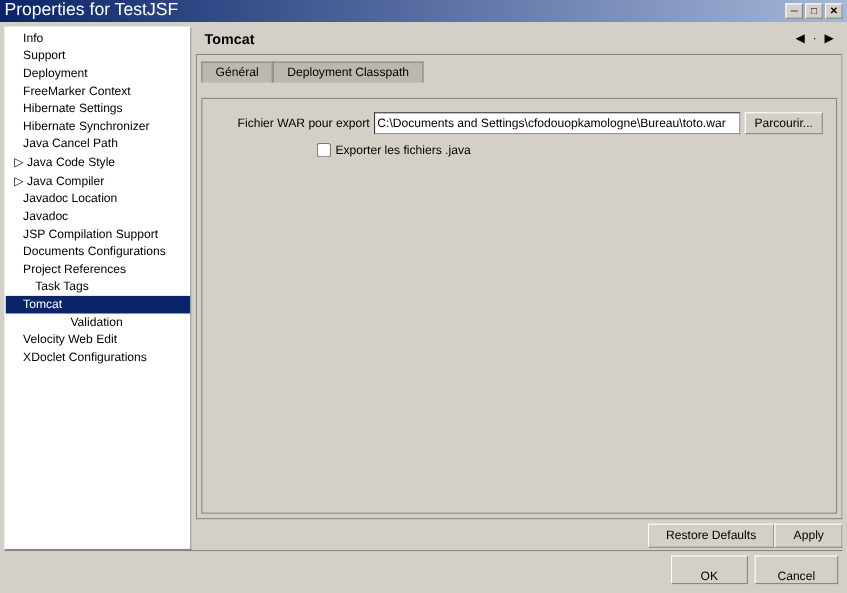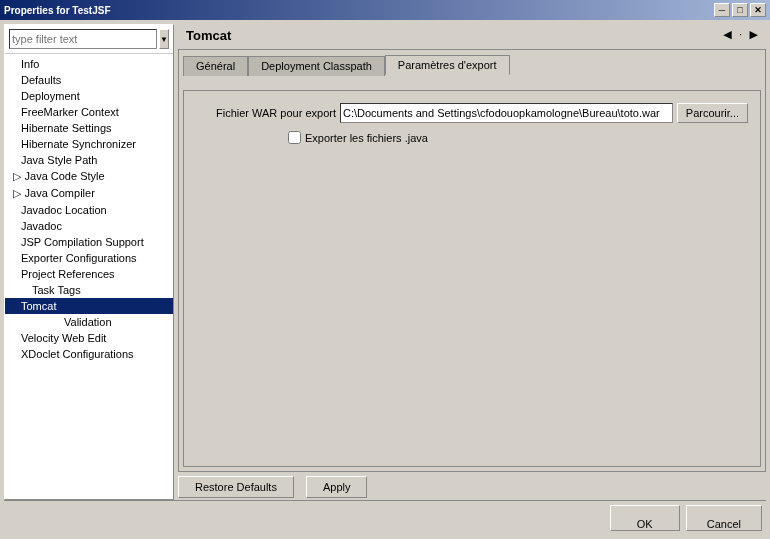--- a/index.html
+++ b/index.html
@@ -17,22 +17,22 @@
       background: linear-gradient(to right, #0a246a, #a6b8d9);
       color: white;
       height: 20px;
       display: flex;
       align-items: center;
       justify-content: space-between;
       padding: 0 4px;
       user-select: none;
     }
     .title-bar-title {
-      font-size: 10px;
-      font-weight: bold;
+      font-size: 16px;
+      font-weight: normal;
     }
     .title-bar-controls {
       display: flex;
       gap: 2px;
     }
     .title-btn {
       width: 16px;
       height: 14px;
       background: #d4d0c8;
       border: 1px solid #888;
@@ -221,23 +221,23 @@
       margin-left: 92px;
     }
     .checkbox-row input[type="checkbox"] {
       width: 13px;
       height: 13px;
     }
 
     
     .bottom-bar {
       display: flex;
-      justify-content: flex-start;
+      justify-content: flex-end;
       padding: 4px 0 2px 0;
-      gap: 12px;
+      gap: 0;
     }
     .action-btn {
       height: 22px;
       padding: 0 16px;
       background: #d4d0c8;
       border: 1px solid #888;
       border-top-color: #fff;
       border-left-color: #fff;
       cursor: pointer;
       font-size: 11px;
@@ -280,38 +280,34 @@
     <div class="title-btn">─</div>
     <div class="title-btn">□</div>
     <div class="title-btn">✕</div>
   </div>
 </div>
 
 <div class="main-container">
   <div class="content-area">
 
     <div class="left-panel">
-      <div class="filter-row">
-        <input class="filter-input" type="text" placeholder="type filter text" style="">
-        <div class="filter-dropdown">▼</div>
-      </div>
       <div class="tree-list" id="tree-list">
       <div class="tree-item" style="padding-left: 16px;">Info</div>
-          <div class="tree-item" style="padding-left: 16px;">Defaults</div>
+          <div class="tree-item" style="padding-left: 16px;">Support</div>
           <div class="tree-item" style="padding-left: 16px;">Deployment</div>
           <div class="tree-item" style="padding-left: 16px;">FreeMarker Context</div>
           <div class="tree-item" style="padding-left: 16px;">Hibernate Settings</div>
           <div class="tree-item" style="padding-left: 16px;">Hibernate Synchronizer</div>
-          <div class="tree-item" style="padding-left: 16px;">Java Style Path</div>
+          <div class="tree-item" style="padding-left: 16px;">Java Cancel Path</div>
           <div class="tree-item" style="padding-left: 8px;">▷ Java Code Style</div>
           <div class="tree-item" style="padding-left: 8px;">▷ Java Compiler</div>
           <div class="tree-item" style="padding-left: 16px;">Javadoc Location</div>
           <div class="tree-item" style="padding-left: 16px;">Javadoc</div>
           <div class="tree-item" style="padding-left: 16px;">JSP Compilation Support</div>
-          <div class="tree-item" style="padding-left: 16px;">Exporter Configurations</div>
+          <div class="tree-item" style="padding-left: 16px;">Documents Configurations</div>
           <div class="tree-item" style="padding-left: 16px;">Project References</div>
           <div class="tree-item" style="padding-left: 27px;">Task Tags</div>
           <div class="tree-item selected" style="padding-left: 16px;">Tomcat</div>
           <div class="tree-item" style="padding-left: 16px; margin-left: 43px;">Validation</div>
           <div class="tree-item" style="">Velocity Web Edit</div>
           <div class="tree-item" style="padding-left: 16px;">XDoclet Configurations</div>
         </div>
     </div>
 
     <div class="right-panel-wrapper">
@@ -323,21 +319,20 @@
           <span style="cursor:pointer; margin-left:4px;">▶</span>
         </span>
       </div>
 
       <div class="right-panel">
         <div class="panel-body">
 
           <div class="tab-bar" id="tab-bar">
           <div class="tab">Général</div>
               <div class="tab">Deployment Classpath</div>
-              <div class="tab active">Paramètres d'export</div>
             </div>
 
           <div class="tab-content">
             <div class="form-row">
               <span class="form-label">Fichier WAR pour export</span>
               <input class="form-input" type="text" id="war-input" value="C:\Documents and Settings\cfodouopkamologne\Bureau\toto.war" style="">
               <button class="browse-btn">Parcourir...</button>
             </div>
             <div class="checkbox-row">
               <input type="checkbox" id="export-java" style="">

